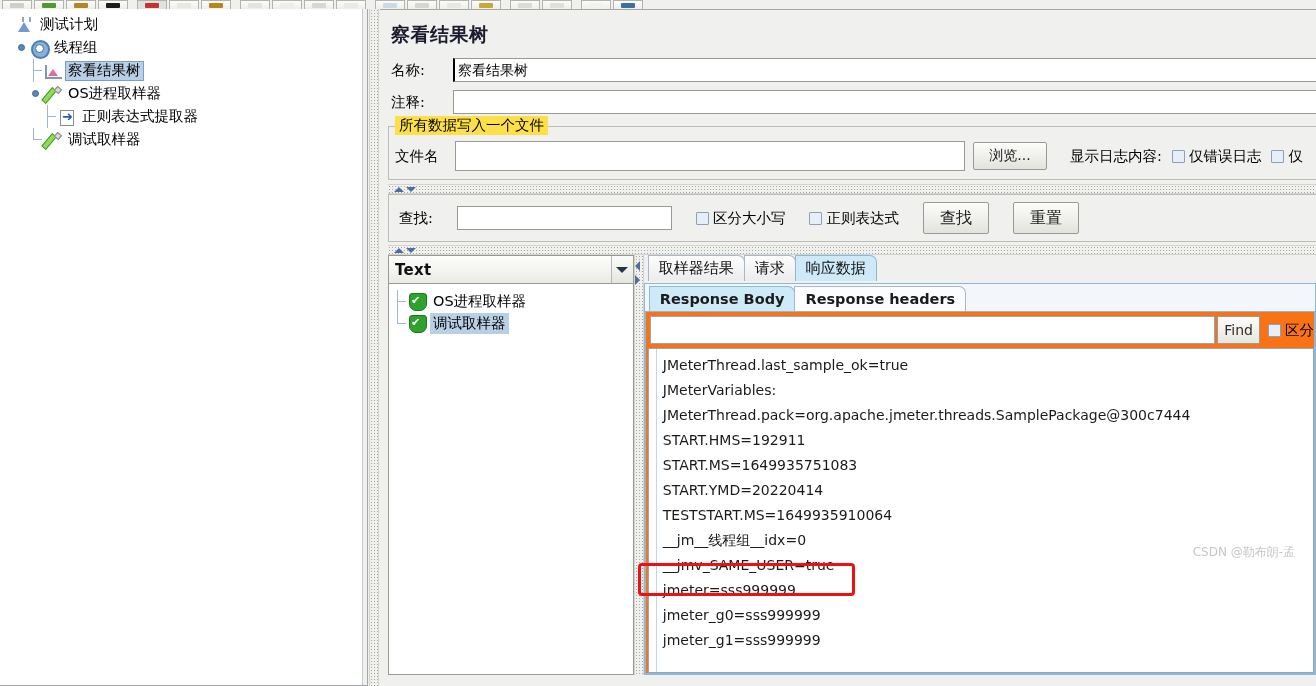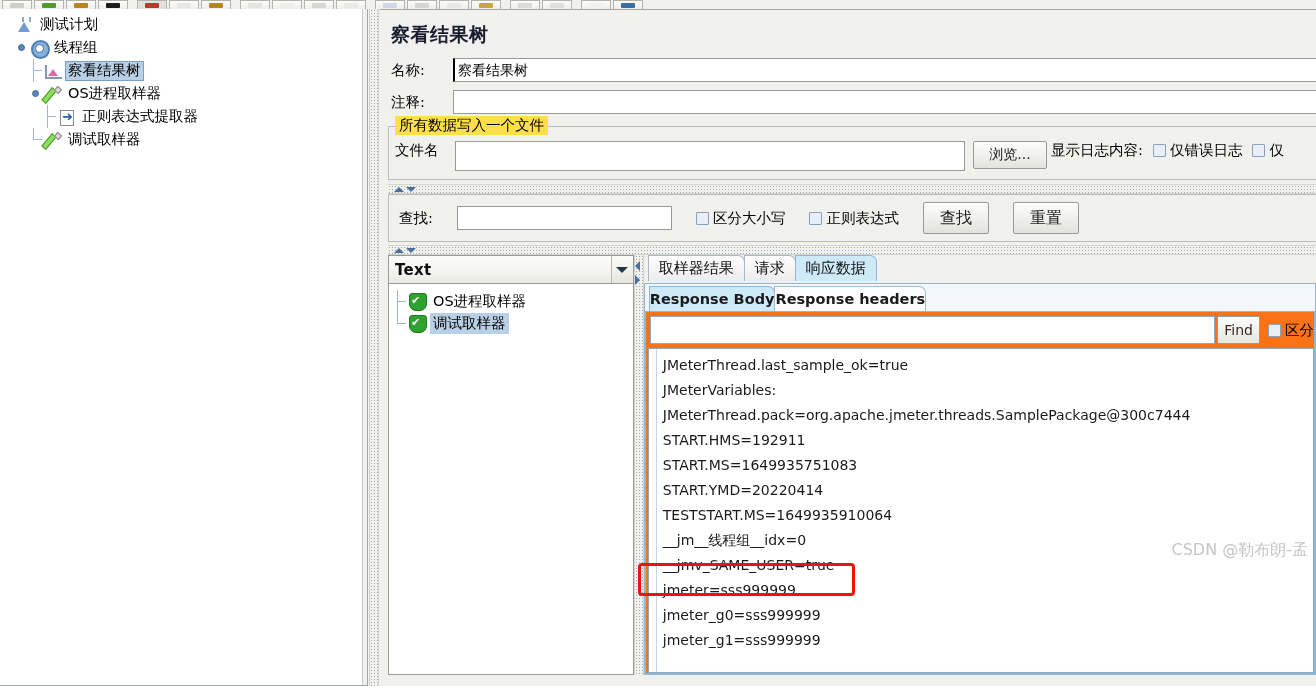--- a/index.html
+++ b/index.html
@@ -167,37 +167,37 @@
     margin: 4px 0 0 8px;
     border: 1px solid #bdbdb7;
     border-right: none;
     padding: 14px 0 8px 0;
   }
   .group > legend, .group .gtitle {
     position: absolute; top: -11px; left: 6px;
     background: #fde047; padding: 0 4px;
     font-size: 14.5px; color: #000;
   }
-  .file-row { display: flex; align-items: flex-start; padding: 0 0 0 6px; gap: 0; }
+  .file-row { display: flex; align-items: center; padding: 0 0 0 6px; gap: 0; }
   .file-row .flbl { font-size: 14.5px; width: 60px; flex: 0 0 60px; }
   .file-input {
     width: 510px; height: 30px; background: #fff;
     border: 1px solid #9a9a94;
   }
   .jbtn {
     height: 28px; min-width: 40px;
     background: linear-gradient(#fcfcfb, #e3e3dd);
     border: 1px solid #9a9a94; border-radius: 2px;
     font-size: 14px; color: #1b1b1b;
     padding: 0 12px; cursor: default;
     display: inline-flex; align-items: center; justify-content: center;
     box-shadow: inset 0 1px 0 #fff;
   }
   .jbtn.big { height: 32px; font-size: 16px; padding: 0 16px; }
-  .loglbl { font-size: 14.5px; margin-left: 4px; }
+  .loglbl { font-size: 14.5px; margin-left: 23px; }
   .cb { display: inline-flex; align-items: center; gap: 4px; font-size: 14.5px; }
   .cbx {
     width: 13px; height: 13px; background: #e8eef5;
     border: 1px solid #8aa0bb; border-radius: 1px; flex: 0 0 13px;
   }
 
   
   .hsplit {
     position: relative; height: 10px; margin: 0 0 0 0;
     background: #f0f0ee;
@@ -304,21 +304,21 @@
   .tabpanel {
     flex: 1 1 auto;
     border: 1px solid #8fb8d4;
     background: #f3f7fb;
     display: flex; flex-direction: column;
     min-height: 0;
     padding: 0;
   }
   .subtabbar { display: flex; align-items: flex-end; height: 27px; padding-left: 4px; padding-top: 2px; }
   .subtab {
-    height: 25px; padding: 0 0;
+    height: 25px; padding: 0 10px;
     display: flex; align-items: center;
     font-size: 14.5px; font-weight: bold; color: #1b1b1b;
     border: 1px solid #a9b7c9; border-bottom: none;
     border-radius: 0 7px 0 0;
     background: #fbfcfd;
     margin-right: -1px;
   }
   .subtab.active { background: #ceeaf8; border-color: #8fb8d4; }
   .subpanel {
     flex: 1 1 auto; border: 1px solid #8fb8d4;
@@ -359,22 +359,22 @@
   
   .redbox {
     position: absolute; left: 638px; top: 563px;
     width: 217px; height: 33px;
     border: 3px solid #ee1111; border-radius: 4px;
     pointer-events: none; z-index: 40;
   }
 
   
   .watermark {
-    position: absolute; right: 8px; bottom: 4px;
-    font-size: 16px; color: #c6c6c6; z-index: 50;
+    position: absolute; right: 21px; bottom: 4px;
+    font-size: 12px; color: #c6c6c6; z-index: 50;
     white-space: nowrap;
   }
 
   
   .tree-sb {
     position: absolute; right: 0; top: 0; width: 5px; height: 100%;
     background: #f0f0ee; border-left: 1px solid #ccccc6;
   }
 </style>
 </head>

